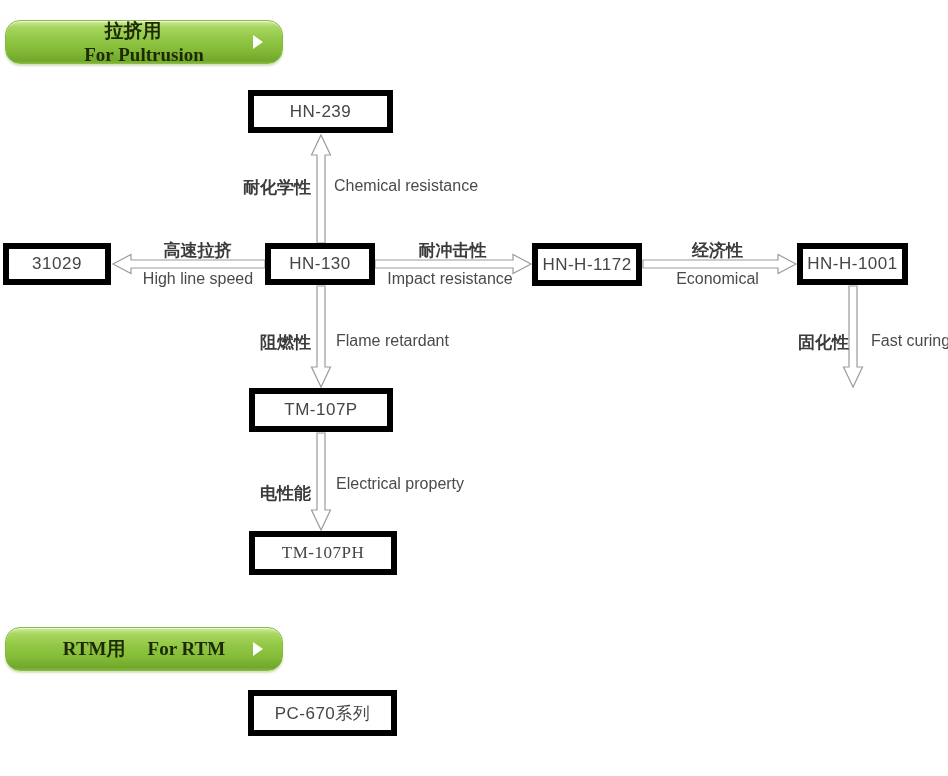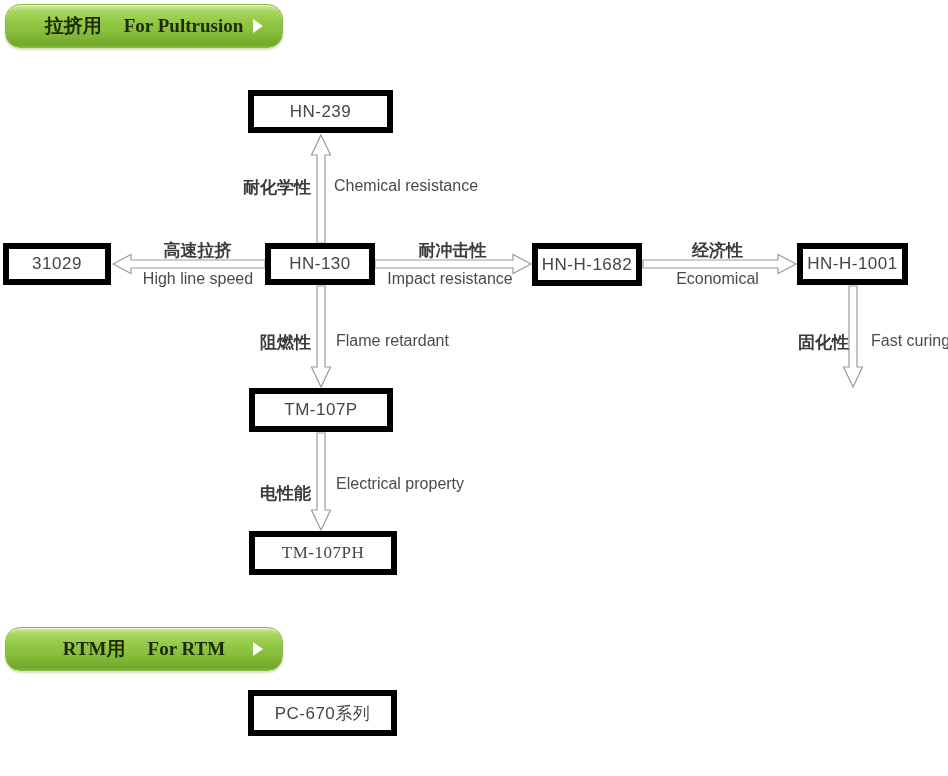--- a/index.html
+++ b/index.html
@@ -43,39 +43,39 @@
   <svg id="arrows" width="948" height="776" aria-hidden="true">
     <path d="M321,135 L330.5,155 L325,155 L325,243 L317,243 L317,155 L311.5,155 Z"></path>
     <path d="M113,264 L131,254.5 L131,260 L265,260 L265,268 L131,268 L131,273.5 Z"></path>
     <path d="M531,264 L513,254.5 L513,260 L375,260 L375,268 L513,268 L513,273.5 Z"></path>
     <path d="M796,264 L778,254.5 L778,260 L643,260 L643,268 L778,268 L778,273.5 Z"></path>
     <path d="M321,387 L311.5,367 L317,367 L317,286 L325,286 L325,367 L330.5,367 Z"></path>
     <path d="M321,530 L311.5,510 L317,510 L317,433 L325,433 L325,510 L330.5,510 Z"></path>
     <path d="M853,387 L843.5,367 L849,367 L849,286 L857,286 L857,367 L862.5,367 Z"></path>
   </svg>
 
-  <div class="pill" style="top:4px;">
+  <div class="pill" style="top:20px;flex-direction:column;">
     <span class="txt-cn">拉挤用</span>
     <span>For Pultrusion</span>
     <span class="play"></span>
   </div>
 
   <div class="pill" style="top:627px;">
     <span class="txt-cn">RTM用</span>
     <span>For RTM</span>
     <span class="play"></span>
   </div>
 
   <div class="node" style="left:248px;top:90px;width:145px;height:43px;">HN-239</div>
 
   <div class="node" style="left:3px;top:243px;width:108px;height:42px;">31029</div>
 
   <div class="node" style="left:265px;top:243px;width:110px;height:42px;">HN-130</div>
 
-  <div class="node" style="left:532px;top:243px;width:110px;height:43px;">HN-H-1682</div>
+  <div class="node" style="left:532px;top:243px;width:110px;height:43px;">HN-H-1172</div>
 
   <div class="node" style="left:797px;top:243px;width:111px;height:42px;">HN-H-1001</div>
 
 
   <div class="node" style="left:249px;top:388px;width:144px;height:44px;">TM-107P</div>
 
   <div class="node" style="left:249px;top:531px;width:148px;height:44px;font-family:Liberation Serif, serif;">TM-107PH</div>
 
   <div class="node" style="left:248px;top:690px;width:149px;height:46px;">PC-670系列</div>
 

